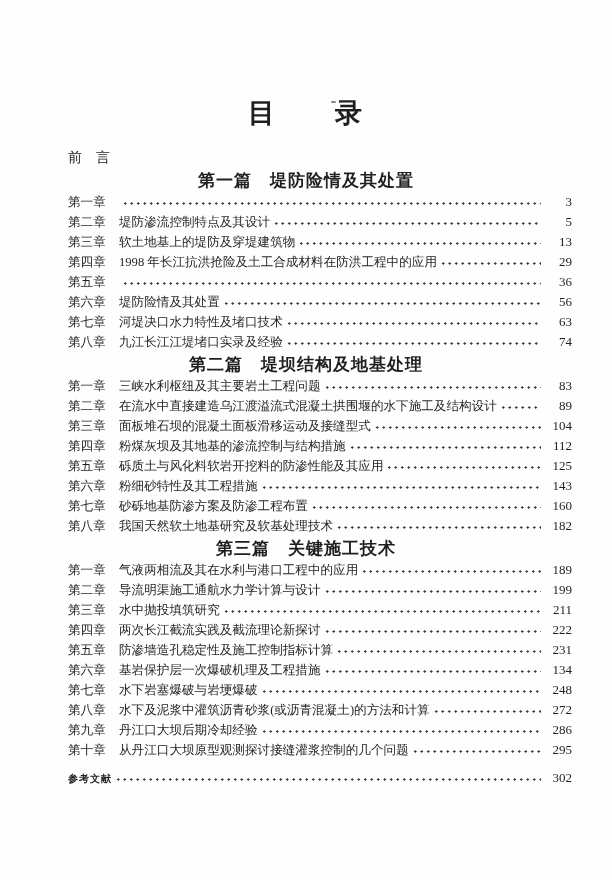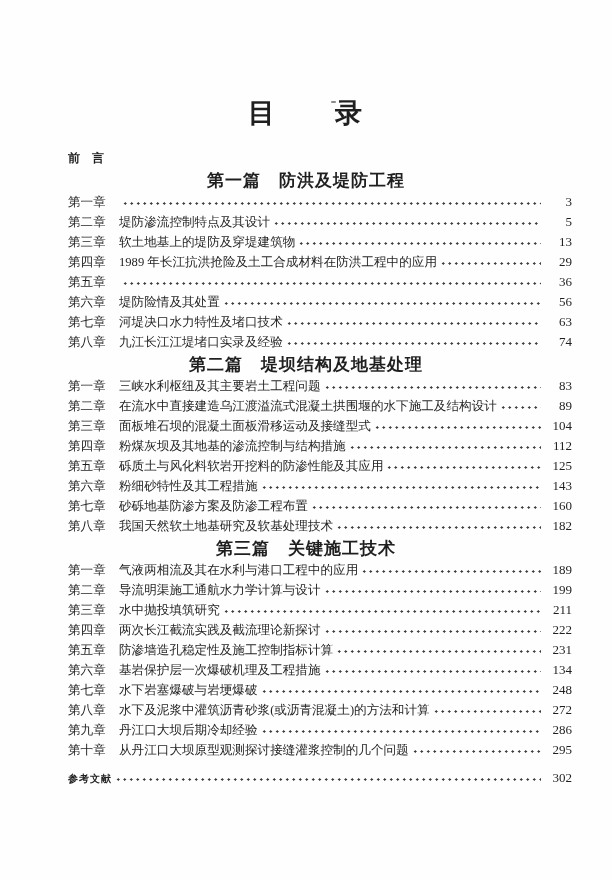--- a/index.html
+++ b/index.html
@@ -29,22 +29,22 @@
     position: absolute;
     left: 331px;
     top: 101px;
     width: 5px;
     height: 2px;
     background: #8a8a8a;
     border-radius: 1px;
   }
   .preface {
     margin: 18px 0 0 68px;
-    font-size: 12px;
-    font-weight: 700;
+    font-size: 14px;
+    font-weight: 400;
     line-height: 20px;
   }
   .section-heading {
     margin: 2px 0 0 0;
     text-align: center;
     font-size: 17px;
     font-weight: 700;
     line-height: 22px;
     letter-spacing: 1px;
   }
@@ -93,42 +93,42 @@
 </head>
 <body>
 
 <div class="page">
   <h1 class="page-title">目　　录</h1>
   <div class="title-speck"></div>
   <div class="preface">前　言</div>
 
   <div id="toc-sections">
       <section class="toc-section">
-    <h2 class="section-heading">第一篇　防洪及堤防工程</h2>
+    <h2 class="section-heading">第一篇　堤防险情及其处置</h2>
     <div class="section-chapters">
           <div class="toc-row">
     <span class="chap-num">第一章</span>
     <span class="dots"></span>
     <span class="chap-page">3</span>
   </div>
           <div class="toc-row">
     <span class="chap-num">第二章</span>
     <span class="chap-title">堤防渗流控制特点及其设计</span>
     <span class="dots"></span>
     <span class="chap-page">5</span>
   </div>
           <div class="toc-row">
     <span class="chap-num">第三章</span>
     <span class="chap-title">软土地基上的堤防及穿堤建筑物</span>
     <span class="dots"></span>
     <span class="chap-page">13</span>
   </div>
           <div class="toc-row">
     <span class="chap-num">第四章</span>
-    <span class="chap-title">1989 年长江抗洪抢险及土工合成材料在防洪工程中的应用</span>
+    <span class="chap-title">1998 年长江抗洪抢险及土工合成材料在防洪工程中的应用</span>
     <span class="dots"></span>
     <span class="chap-page">29</span>
   </div>
           <div class="toc-row">
     <span class="chap-num">第五章</span>
     <span class="dots"></span>
     <span class="chap-page">36</span>
   </div>
           <div class="toc-row">
     <span class="chap-num">第六章</span>

